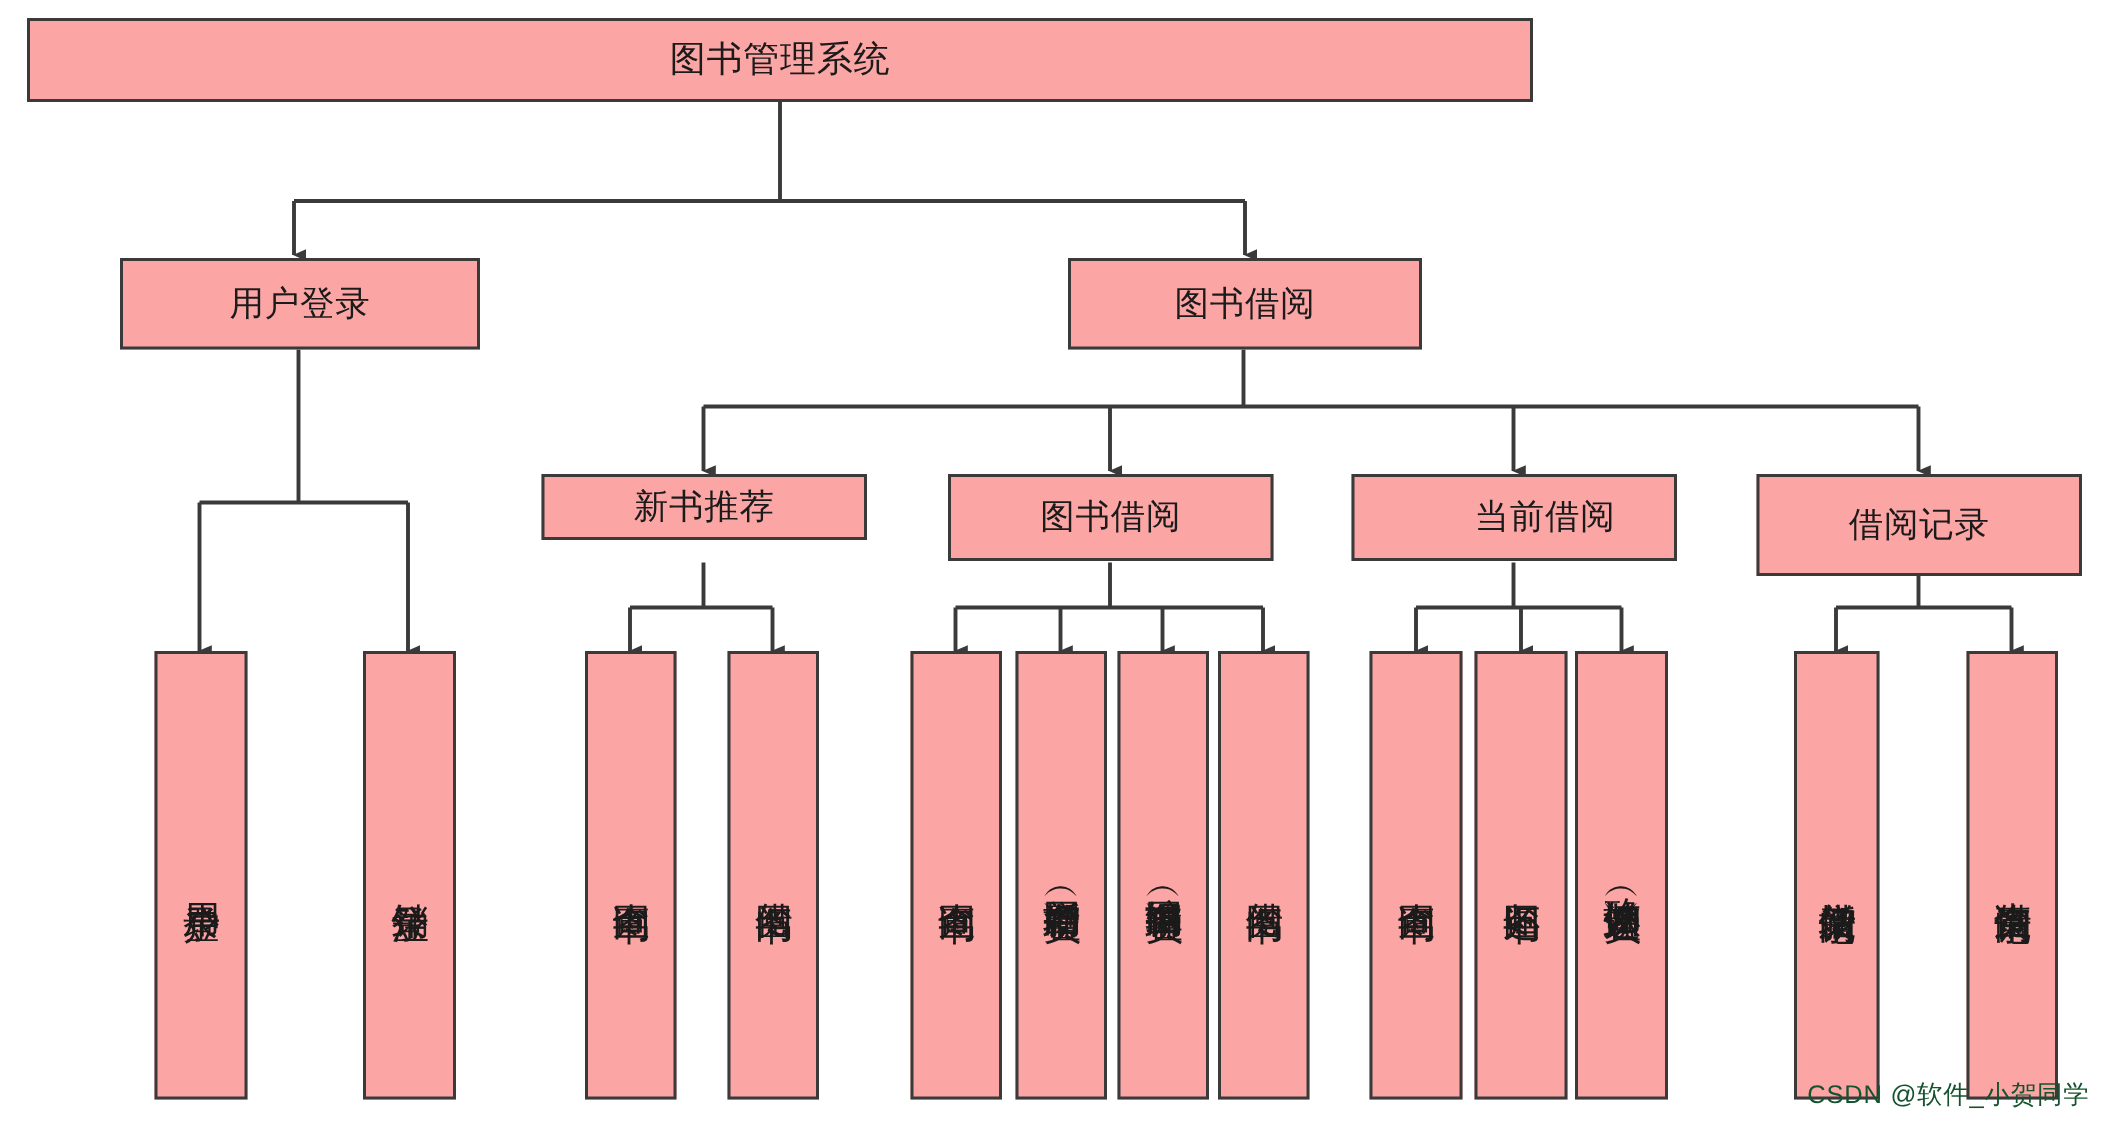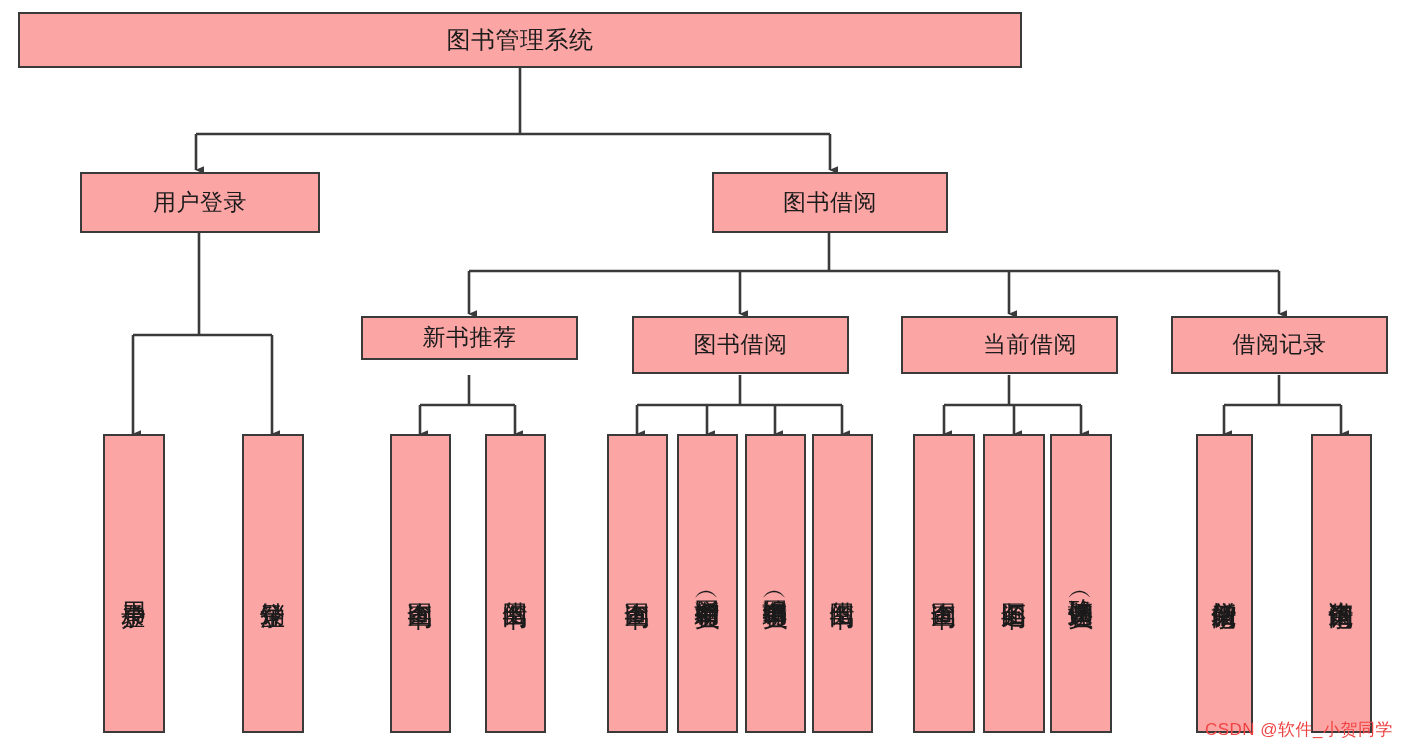--- a/index.html
+++ b/index.html
@@ -63,21 +63,21 @@
     line-height: 1.12;
     letter-spacing: 1px;
     white-space: nowrap;
     max-height: 100%;
   }
   #watermark {
     position: absolute;
     right: 12px;
     bottom: 6px;
     font-size: 17px;
-    color: #ef4444;
+    color: #14532d;
     letter-spacing: 0.5px;
     z-index: 5;
     white-space: nowrap;
     text-align: center;
   }
 </style>
 </head>
 <body>
 
 <div id="diagram-canvas">
@@ -149,21 +149,21 @@
   </div>
 
   <div class="node horiz" style="left:632px; top:316px; width:217px; height:58px;">
     <span class="node-label">图书借阅</span>
   </div>
 
   <div class="node horiz" style="left:901px; top:316px; width:217px; height:58px;padding-left:41px;">
     <span class="node-label">当前借阅</span>
   </div>
 
-  <div class="node horiz" style="left:1171px; top:316px; width:217px; height:58px;">
+  <div class="node horiz" style="left:1171px; top:316px; width:217px; height:68px;">
     <span class="node-label">借阅记录</span>
   </div>
 
   <div class="node vert" style="left:103px; top:434px; width:62px; height:299px;">
     <span class="node-label">用户登录</span>
   </div>
 
   <div class="node vert" style="left:242px; top:434px; width:62px; height:299px;">
     <span class="node-label">注销登录</span>
   </div>

